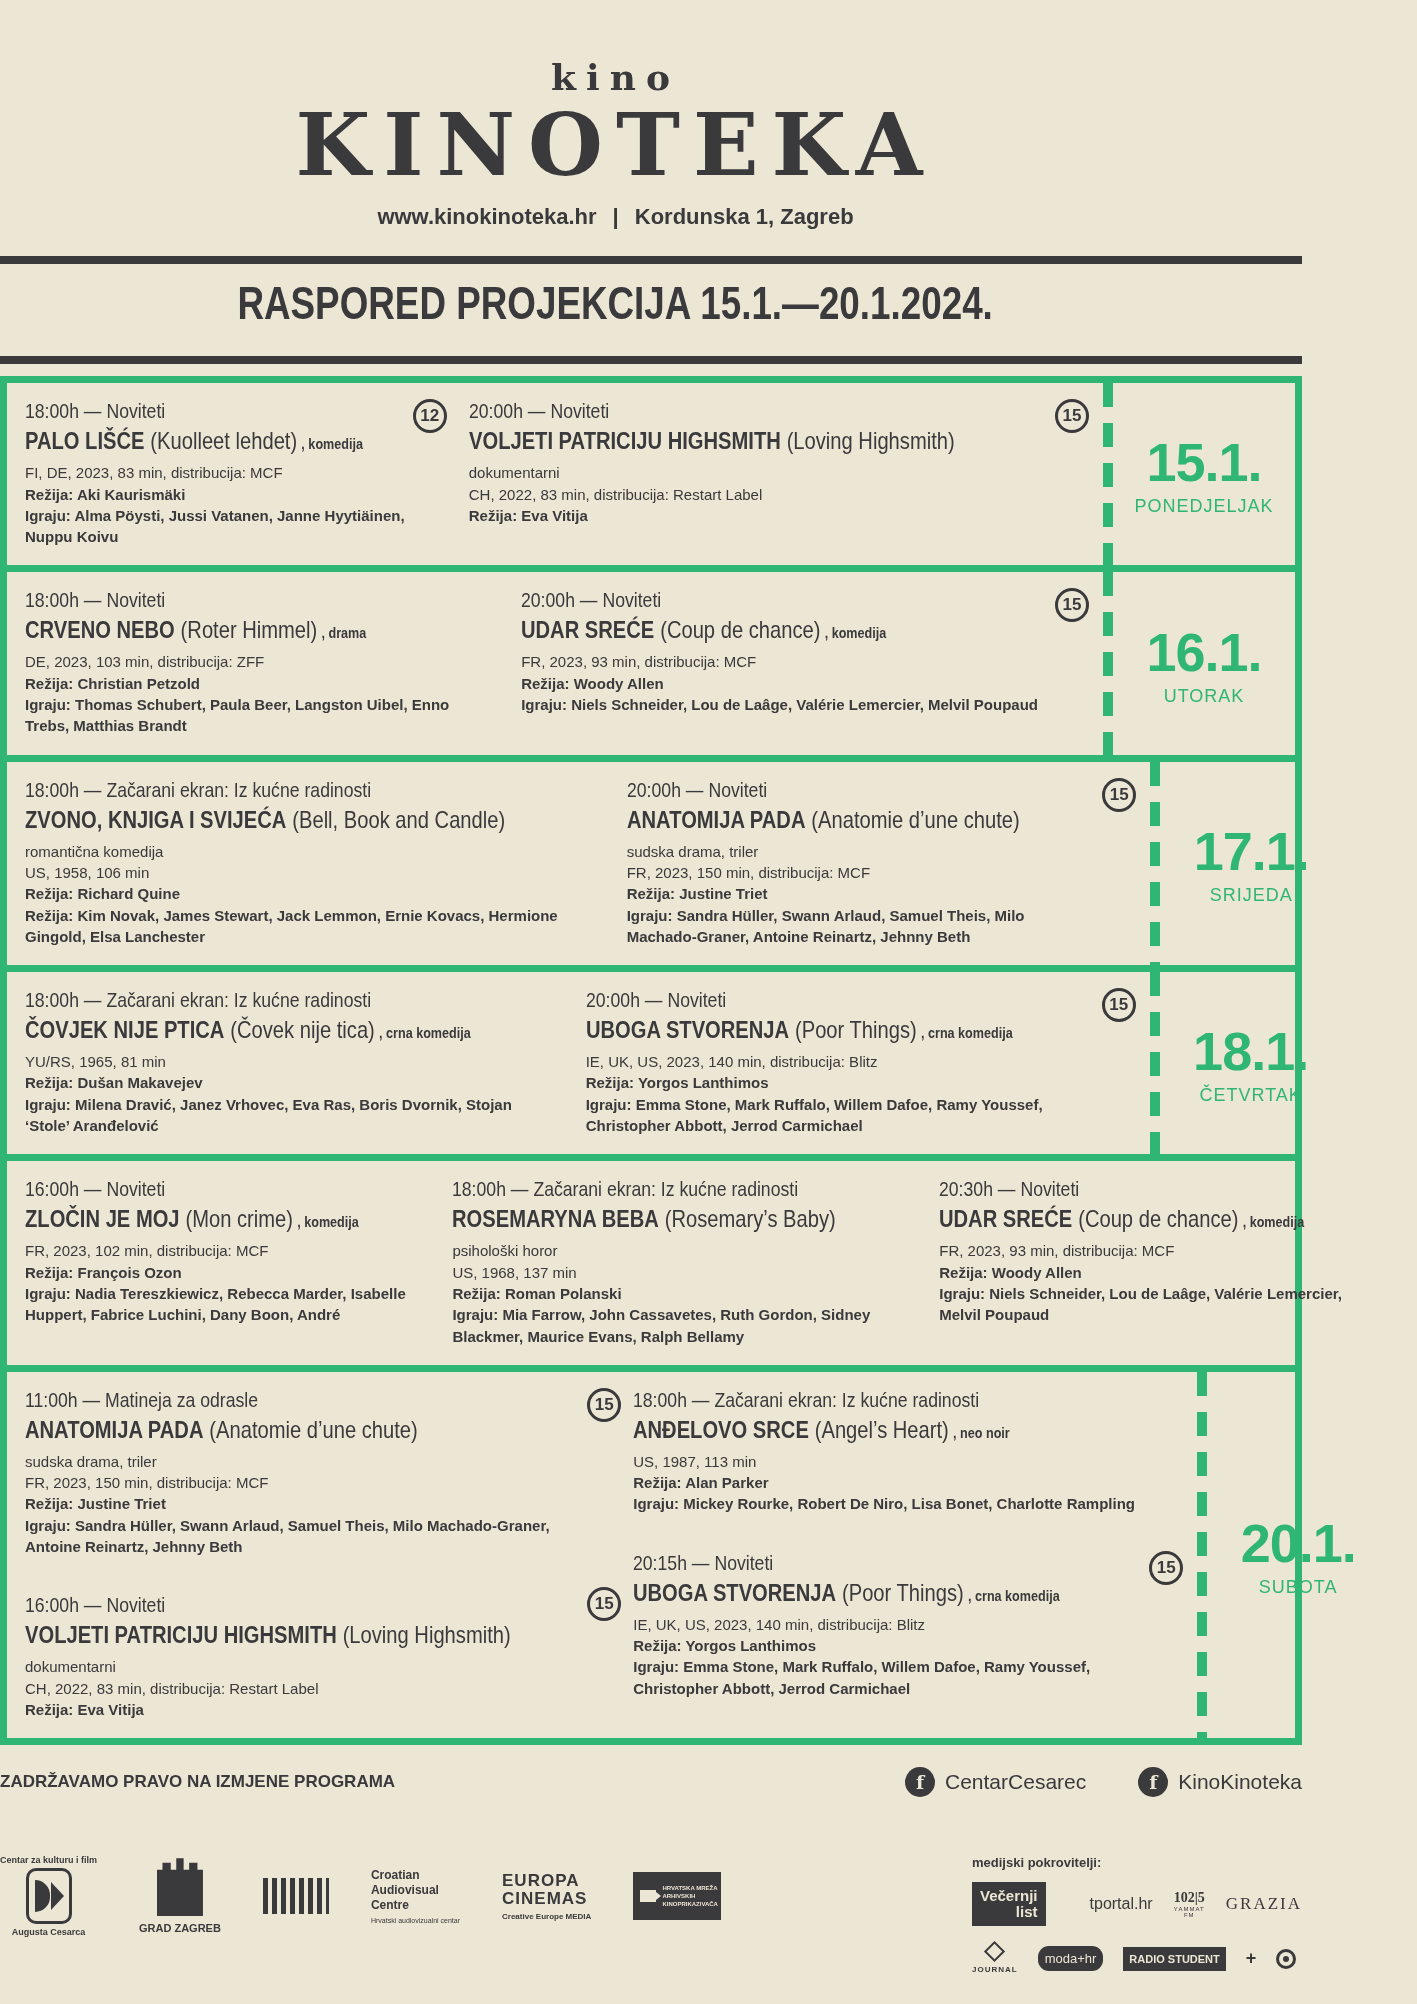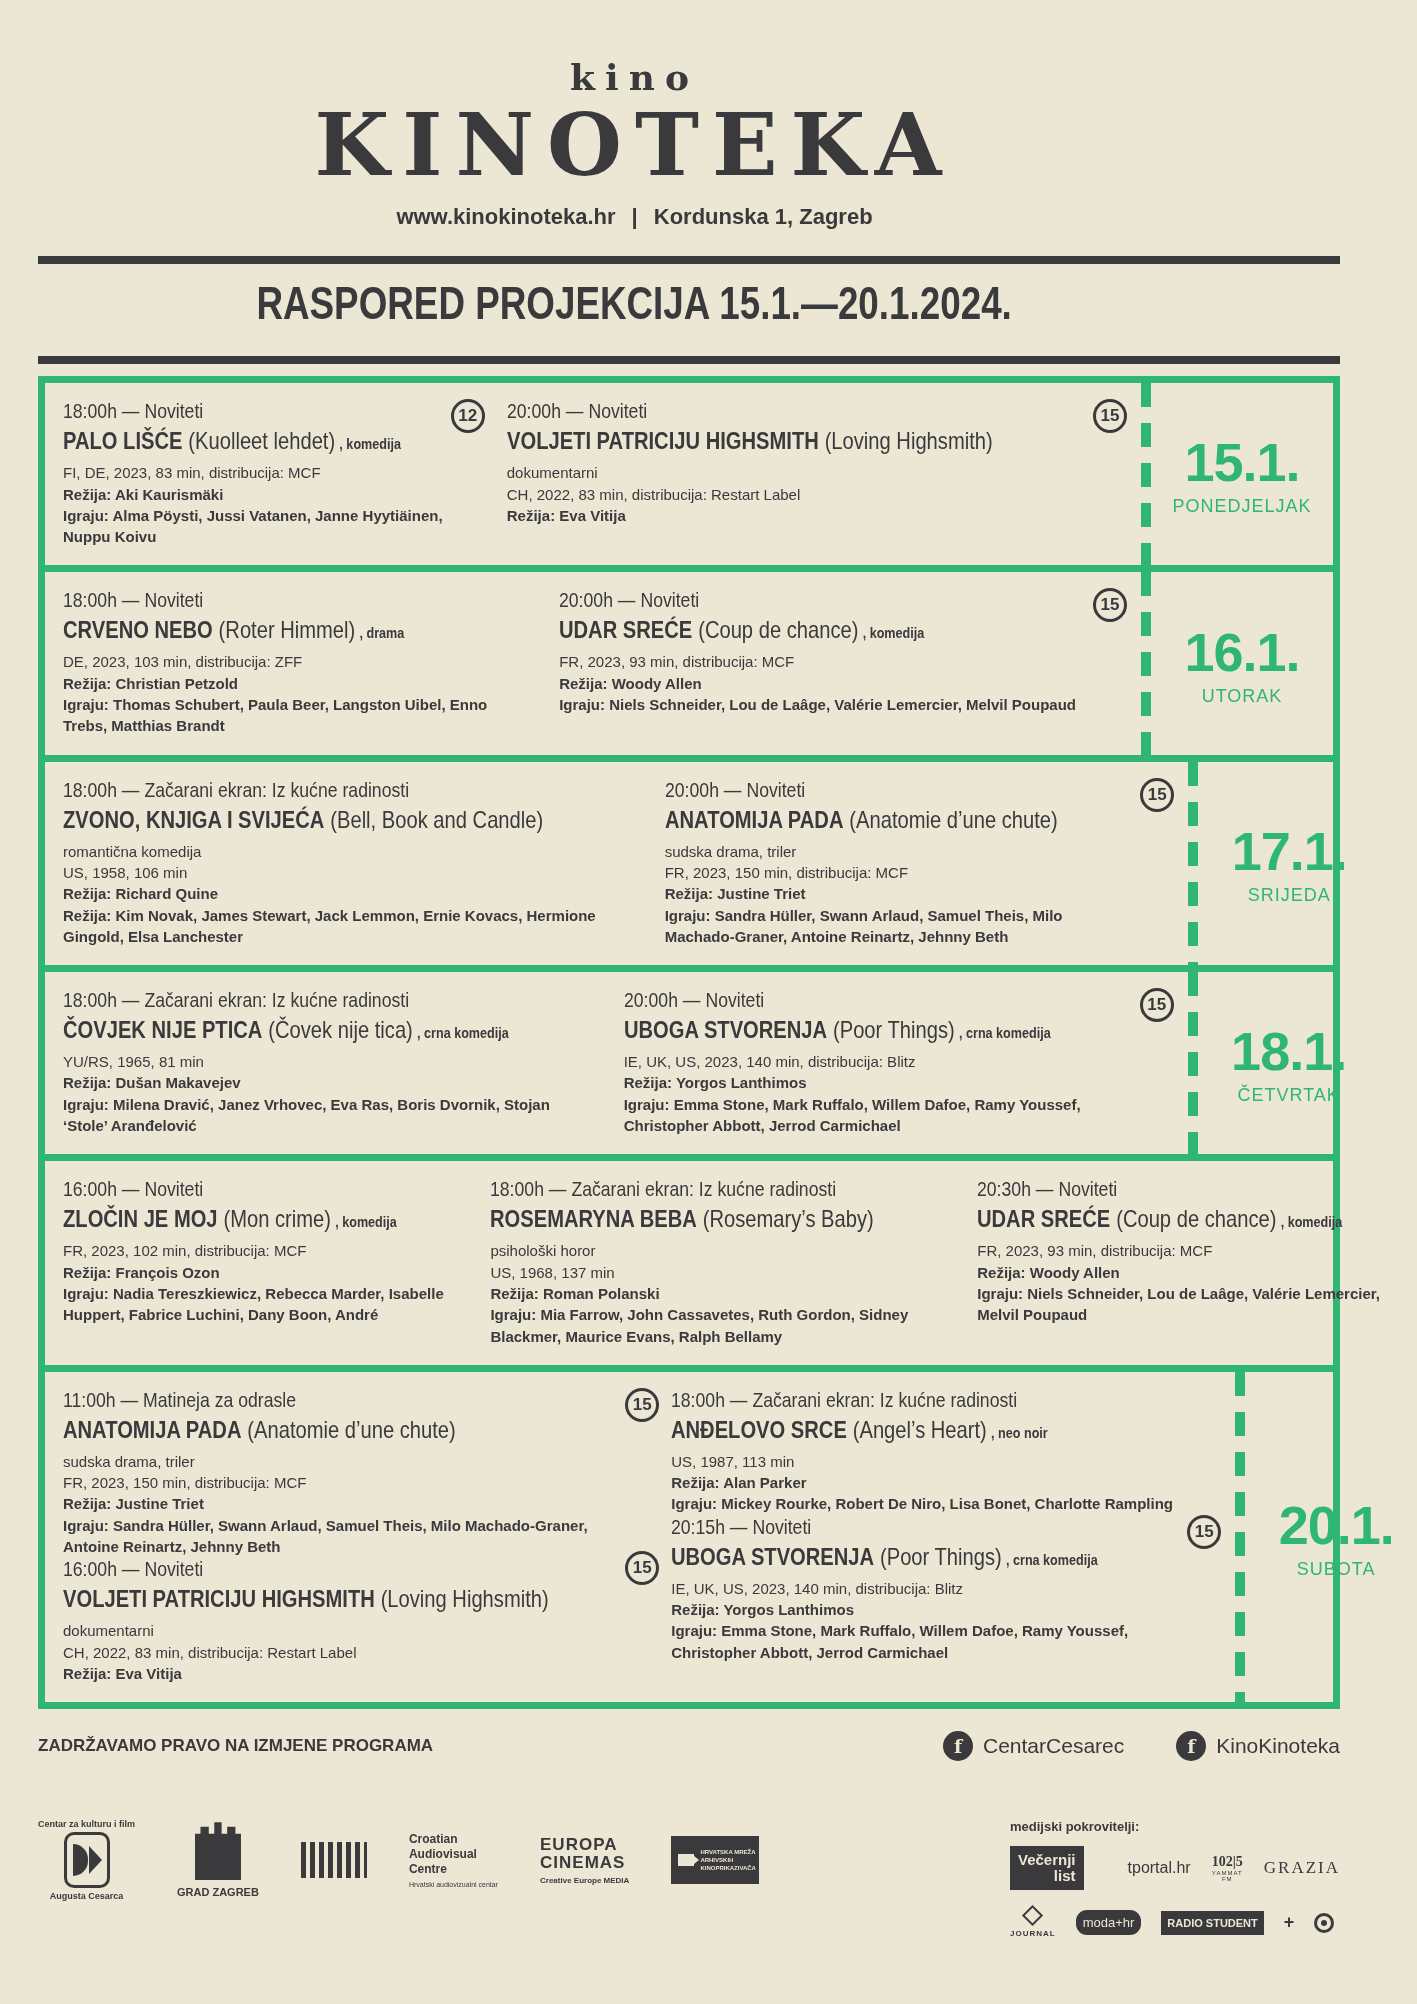--- a/index.html
+++ b/index.html
@@ -1,39 +1,39 @@
 <!DOCTYPE html>
 <html><head>
 <meta charset="utf-8">
 <style>
   :root{ --g:#2fb675; --d:#3a393b; --bg:#ece6d4; }
   *{box-sizing:border-box;}
   html,body{margin:0;padding:0;}
   body{width:1417px;height:2004px;background:var(--bg);color:var(--d);
        font-family:"Liberation Sans",sans-serif;overflow:hidden;}
-  .page{width:1231px;height:2004px;position:relative;padding-left:38px;}
+  .page{width:1231px;height:2004px;position:relative;}
 
   
   .header{text-align:center;padding-top:56px;}
   .kino{font-family:"DejaVu Serif",serif;font-weight:bold;font-size:36px;letter-spacing:10px;}
   .brand{font-family:"DejaVu Serif",serif;font-weight:bold;font-size:86px;letter-spacing:13px;line-height:1.05;margin-top:2px;}
   .tag{font-size:22px;font-weight:bold;margin-top:14px;}
   .tag .sep{display:inline-block;margin:0 16px;font-weight:bold;}
   .rule{height:8px;background:var(--d);width:1302px;margin:26px auto 0;}
   .ptitle{text-align:center;white-space:nowrap;margin:12px 0 10px;}
   .ptitle span{display:inline-block;transform:scaleX(0.8);font-size:46px;font-weight:bold;letter-spacing:0;}
 
   
   .sched{width:1302px;margin:12px auto 0;border:7px solid var(--g);}
   .row{display:grid;grid-template-columns:1fr 10px 182px;}
   .row + .row{border-top:7px solid var(--g);}
   .cells{padding:16px 12px 18px 18px;display:grid;column-gap:30px;}
   .cells.two{grid-template-columns:45fr 55fr;}
   .cells.three{grid-template-columns:29fr 31fr 40fr;}
-  .stack{display:flex;flex-direction:column;}
+  .stack{display:flex;flex-direction:column;gap:36px;}
   .mh1{min-height:150px;} .mh2{min-height:168px;} .mh3{min-height:176px;}
   .mh4{min-height:148px;} .mh5{min-height:196px;} .mh6{min-height:336px;}
 
   .film{position:relative;}
   .film.pr{padding-right:44px;}
   .time{font-size:21px;white-space:nowrap;transform:scaleX(0.84);transform-origin:0 50%;}
   .titleline{font-size:24px;white-space:nowrap;transform:scaleX(0.84);transform-origin:0 50%;margin:4px 0 7px;}
   .t{font-weight:bold;}
   .o{margin-left:7px;}
   .g{font-size:15px;font-weight:bold;margin-left:5px;}

